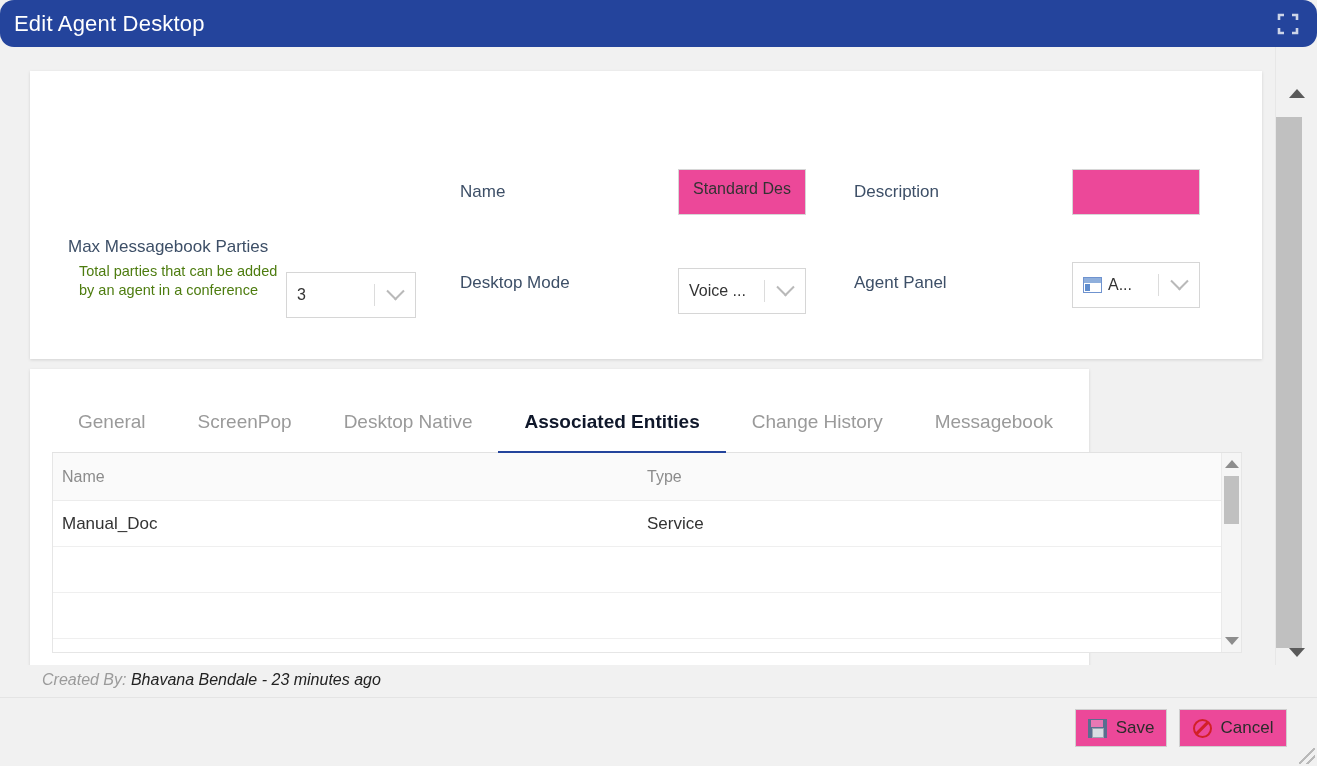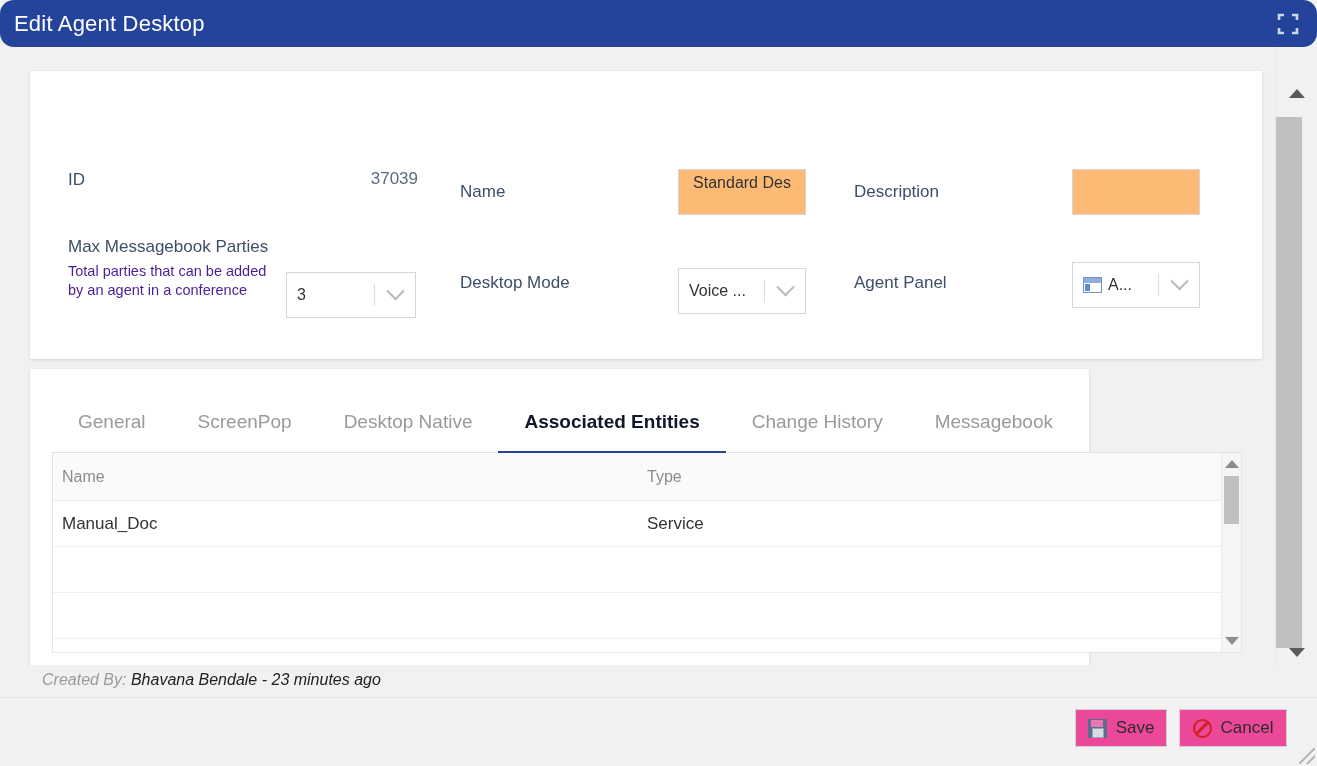--- a/index.html
+++ b/index.html
@@ -57,39 +57,40 @@
   #card-tabs { left: 30px; top: 322px; width: 1059px; height: 300px; }
   .frow { position: absolute; display: flex; align-items: flex-start; }
 
   .flabel {
     color: #3d4f67;
     font-size: 17px;
     font-family: "Liberation Sans", sans-serif;
     line-height: 21px;
   }
   .fhint {
-    color: #4c1d95;
+    color: #4d7c0f;
     font-size: 14.5px;
     line-height: 19px;
     margin-top: 5px;
     max-width: 200px;
+    margin-left: 11px;
   }
   .fvalue-static {
     color: #5c6b7f;
     font-size: 17px;
     text-align: right;
   }
 
   .txtbox {
     border: 1px solid #d6d6d6;
-    background: #fdba74;
+    background: #ec4899;
     height: 46px;
     display: flex;
-    align-items: flex-start;
-    padding: 4px 8px;
+    align-items: flex-end;
+    padding: 16px 8px;
     font-size: 16px;
     color: #333;
     overflow: hidden;
     white-space: nowrap;
   }
   .txtbox.center { justify-content: center; }
 
   .selectbox {
     border: 1px solid #d6d6d6;
     background: #fff;
@@ -337,24 +338,20 @@
           <path d="M7,20 L2,20 L2,15"></path>
         </g>
       </svg>
     </div>
   </div>
 
   <div class="scrollbody">
 
     <div class="card" id="card-top">
 
-      <div class="frow" style="left:38px; top:98px; width:360px;">
-        <div class="flabel" style="width:200px;">ID</div>
-        <div class="fvalue-static" style="width:150px;">37039</div>
-      </div>
 
       <div class="frow" style="left:430px; top:98px;">
         <div class="flabel" style="width:218px; padding-top:12px;">Name</div>
         <div class="txtbox center" style="width:128px;">
           <span>Standard Des</span>
         </div>
       </div>
 
       <div class="frow" style="left:824px; top:98px;">
         <div class="flabel" style="width:218px; padding-top:12px;">Description</div>

